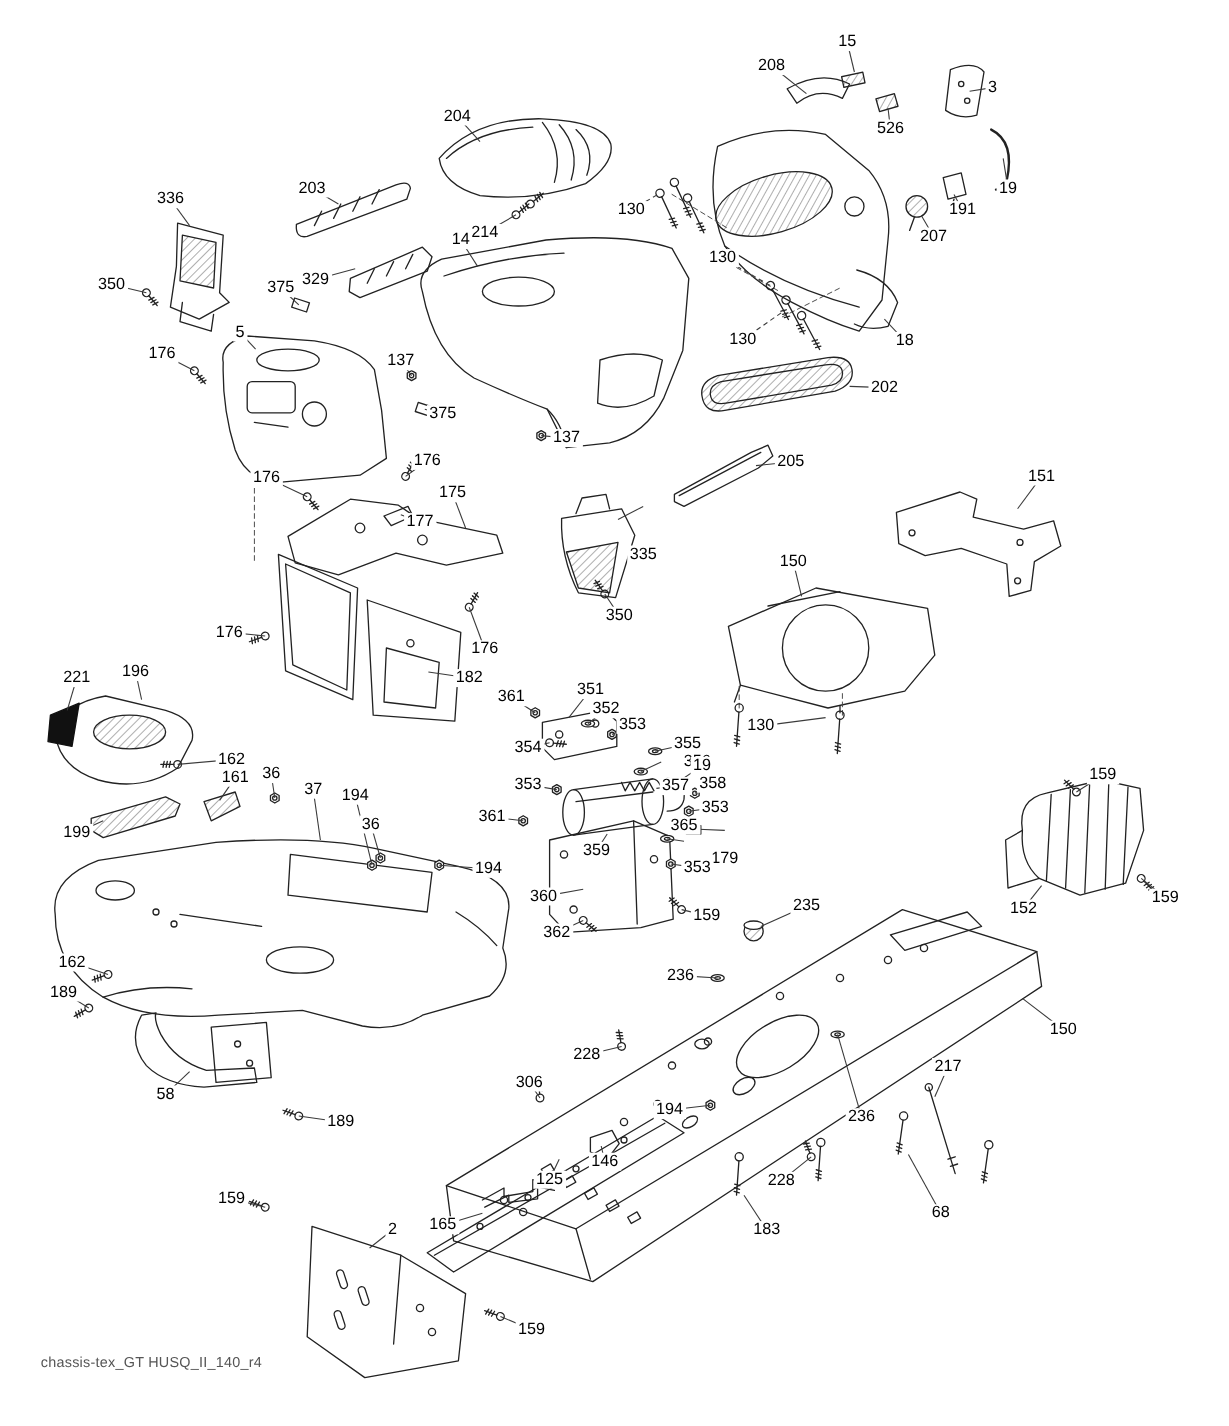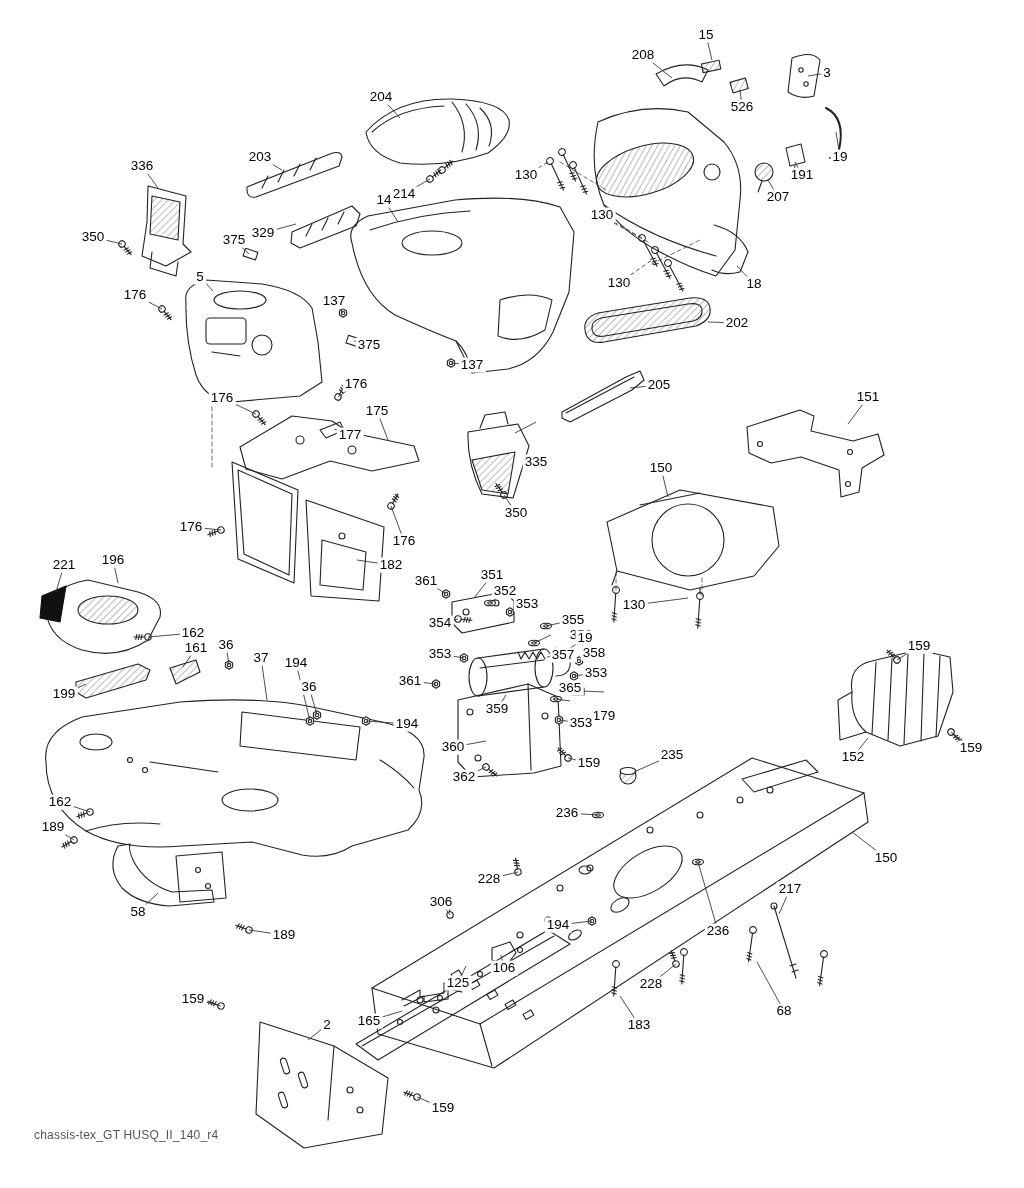--- a/index.html
+++ b/index.html
@@ -568,21 +568,21 @@
       <div class="callout" style="left: 53px; top: 827px;">189</div>
       <div class="callout" style="left: 489px; top: 879px;">228</div>
       <div class="callout" style="left: 886px; top: 858px;">150</div>
       <div class="callout" style="left: 441px; top: 902px;">306</div>
       <div class="callout" style="left: 558px; top: 925px;">194</div>
       <div class="callout" style="left: 790px; top: 889px;">217</div>
       <div class="callout" style="left: 138px; top: 912px;">58</div>
       <div class="callout" style="left: 284px; top: 935px;">189</div>
       <div class="callout" style="left: 718px; top: 931px;">236</div>
       <div class="callout" style="left: 458px; top: 983px;">125</div>
-      <div class="callout" style="left: 504px; top: 968px;">106</div>
+      <div class="callout" style="left: 504px; top: 968px;">146</div>
       <div class="callout" style="left: 651px; top: 984px;">228</div>
       <div class="callout" style="left: 193px; top: 999px;">159</div>
       <div class="callout" style="left: 327px; top: 1025px;">2</div>
       <div class="callout" style="left: 369px; top: 1021px;">165</div>
       <div class="callout" style="left: 639px; top: 1025px;">183</div>
       <div class="callout" style="left: 784px; top: 1011px;">68</div>
       <div class="callout" style="left: 443px; top: 1108px;">159</div>
     </div>
 
 <div class="footer">chassis-tex_GT HUSQ_II_140_r4</div>

